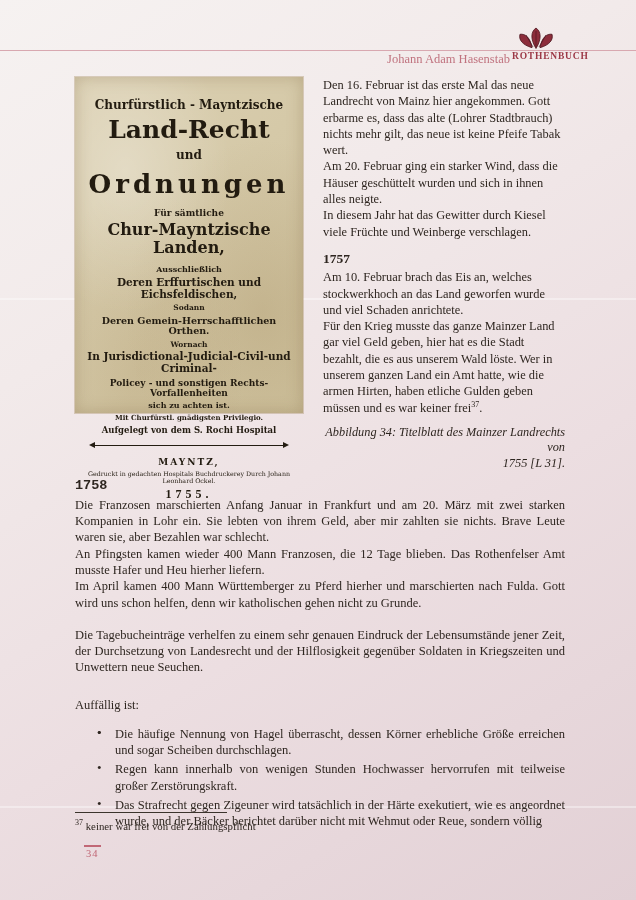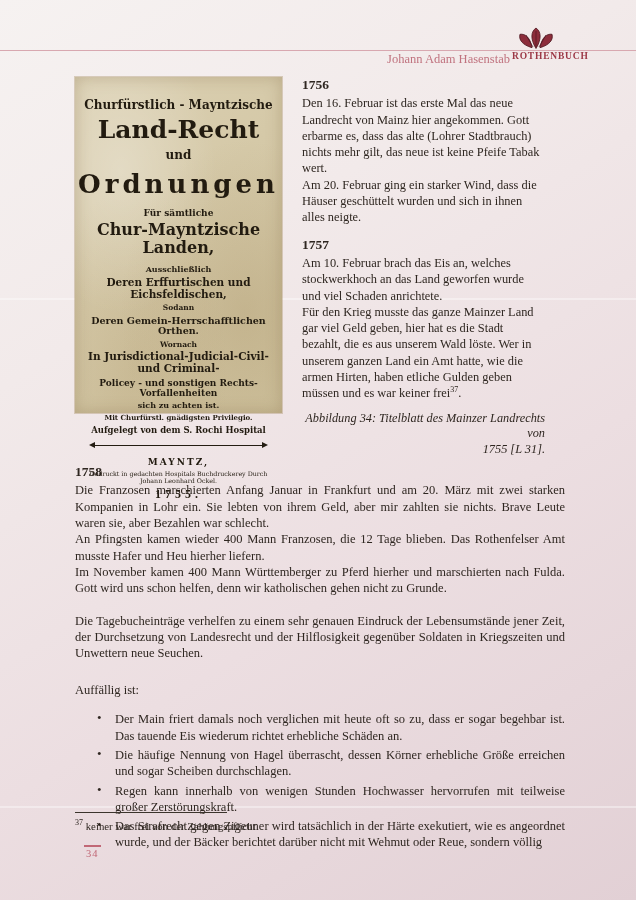--- a/index.html
+++ b/index.html
@@ -17,21 +17,21 @@
   .header-rule{position:absolute;top:50px;left:0;width:636px;height:1px;background:#d8a8b0;}
   .logo{position:absolute;left:513px;top:27px;width:46px;height:24px;}
   .brand{position:absolute;left:512px;top:51px;font-size:9.5px;letter-spacing:0.8px;color:#9c3846;font-weight:bold;}
 
   
   .content{position:absolute;left:75px;top:77px;width:490px;}
   .row{display:flex;}
 
   
   .plate{
-    margin:0;width:207px;height:336px;box-sizing:border-box;flex:none;
+    margin:0;width:228px;height:336px;box-sizing:border-box;flex:none;
     padding:22px 8px 10px;display:flex;flex-direction:column;align-items:center;text-align:center;
     background:
       radial-gradient(ellipse at 22% 28%,rgba(255,255,255,0.28),transparent 42%),
       radial-gradient(ellipse at 82% 70%,rgba(140,110,60,0.20),transparent 52%),
       radial-gradient(ellipse at 28% 88%,rgba(150,120,70,0.16),transparent 45%),
       linear-gradient(135deg,#dcd1b4 0%,#d5c9a8 45%,#cfc29e 100%);
     box-shadow:inset 0 0 16px rgba(110,85,45,0.28), 0 0 0 1px rgba(160,135,90,0.35);
     color:#221b10;font-family:"DejaVu Serif",serif;font-weight:bold;line-height:1.12;
   }
   .p0{font-size:12px;}
@@ -62,21 +62,21 @@
   
   .right-col{width:243px;margin-left:20px;font-size:12.4px;line-height:16.3px;}
   .right-col h3{font-size:13.5px;margin:0 0 2px 0;}
   .right-col p{margin:0;}
   .sec-1757{margin-top:11px;}
   sup{font-size:8px;line-height:0;}
   .caption{margin-top:9px;font-style:italic;text-align:right;font-size:12.3px;line-height:15.5px;}
 
   
   .sec-1758{margin-top:7px;font-size:12.5px;line-height:16.3px;}
-  .sec-1758 h3{font-size:13.5px;margin:0 0 2px 0;}
+  .sec-1758 h3{font-size:13.5px;margin:0 0 2px 0;font-family:Liberation Mono, monospace;}
   .just{text-align:justify;margin:0;}
   .commentary{margin-top:16px;font-size:12.5px;line-height:16.3px;}
   .list-intro{margin:22px 0 13px 0;font-size:12.5px;}
   .bullets{list-style:none;margin:0;padding:0;font-size:12.5px;line-height:16.3px;}
   .bullets li{position:relative;padding-left:40px;text-align:justify;margin-bottom:3px;}
   .bullets .dot{position:absolute;left:22px;top:-1px;font-size:13px;}
 
   
   .footnote-block{position:absolute;left:75px;top:812px;}
   .fn-rule{width:152px;height:1px;background:#3b342c;}
@@ -143,48 +143,48 @@
           <span class="rule"></span>
           <span class="ah right"></span>
         </div>
         <div class="p16">MAYNTZ,</div>
         <div class="p17">Gedruckt in gedachten Hospitals Buchdruckerey Durch Johann Leonhard Ockel.</div>
         <div class="p18">1755.</div>
       </figure>
 
       <div class="right-col">
         <section>
-          <h3>1756</h3>
           <p>Den 16. Februar ist das erste Mal das neue Landrecht von Mainz hier angekommen. Gott erbarme es, dass das alte (Lohrer Stadtbrauch) nichts mehr gilt, das neue ist keine Pfeife Tabak wert.</p>
           <p>Am 20. Februar ging ein starker Wind, dass die Häuser geschüttelt wurden und sich in ihnen alles neigte.</p>
+          <p>In diesem Jahr hat das Gewitter durch Kiesel viele Früchte und Weinberge verschlagen.</p>
         </section>
         <section class="sec-1757">
           <h3>1757</h3>
           <p>Am 10. Februar brach das Eis an, welches stockwerkhoch an das Land geworfen wurde und viel Schaden anrichtete.</p>
           <p><span>Für den Krieg musste das ganze Mainzer Land gar viel Geld geben, hier hat es die Stadt bezahlt, die es aus unserem Wald löste. Wer in unserem ganzen Land ein Amt hatte, wie die armen Hirten, haben etliche Gulden geben müssen und es war keiner frei</span><sup>37</sup><span>.</span></p>
         </section>
         <figcaption class="caption">
           <div>Abbildung 34: Titelblatt des Mainzer Landrechts von</div>
           <div>1755 [L 31].</div>
         </figcaption>
       </div>
     </div>
 
     <section class="sec-1758">
       <h3>1758</h3>
       <p class="just">Die Franzosen marschierten Anfang Januar in Frankfurt und am 20. März mit zwei starken Kompanien in Lohr ein. Sie lebten von ihrem Geld, aber mir zahlten sie nichts. Brave Leute waren sie, aber Bezahlen war schlecht.</p>
       <p class="just">An Pfingsten kamen wieder 400 Mann Franzosen, die 12 Tage blieben. Das Rothenfelser Amt musste Hafer und Heu hierher liefern.</p>
-      <p class="just">Im November kamen 400 Mann Württemberger zu Pferd hierher und marschierten nach Fulda. Gott wird uns schon helfen, denn wir katholischen gehen nicht zu Grunde.</p>
+      <p class="just">Im April kamen 400 Mann Württemberger zu Pferd hierher und marschierten nach Fulda. Gott wird uns schon helfen, denn wir katholischen gehen nicht zu Grunde.</p>
     </section>
 
     <p class="just commentary">Die Tagebucheinträge verhelfen zu einem sehr genauen Eindruck der Lebensumstände jener Zeit, der Durchsetzung von Landesrecht und der Hilflosigkeit gegenüber Soldaten in Kriegszeiten und Unwettern neue Seuchen.</p>
     <p class="list-intro">Auffällig ist:</p>
 
     <ul class="bullets">
-      <li><span class="dot">•</span><span>Der Main friert damals noch verglichen mit heute oft so zu, dass er sogar begehbar ist. Das tauende Eis wiederum richtet erhebliche Schäden an.</span></li>
+      <li><span class="dot">•</span></li>
       <li><span class="dot">•</span><span>Die häufige Nennung von Hagel überrascht, dessen Körner erhebliche Größe erreichen und sogar Scheiben durchschlagen.</span></li>
       <li><span class="dot">•</span><span>Regen kann innerhalb von wenigen Stunden Hochwasser hervorrufen mit teilweise großer Zerstörungskraft.</span></li>
       <li><span class="dot">•</span><span>Das Strafrecht gegen Zigeuner wird tatsächlich in der Härte exekutiert, wie es angeordnet wurde, und der Bäcker berichtet darüber nicht mit Wehmut oder Reue, sondern völlig</span></li>
     </ul>
   </main>
 
   <div class="footnote-block">
     <div class="fn-rule"></div>
     <p class="fn"><sup>37</sup> <span>keiner war frei von der Zahlungspflicht</span></p>
   </div>

